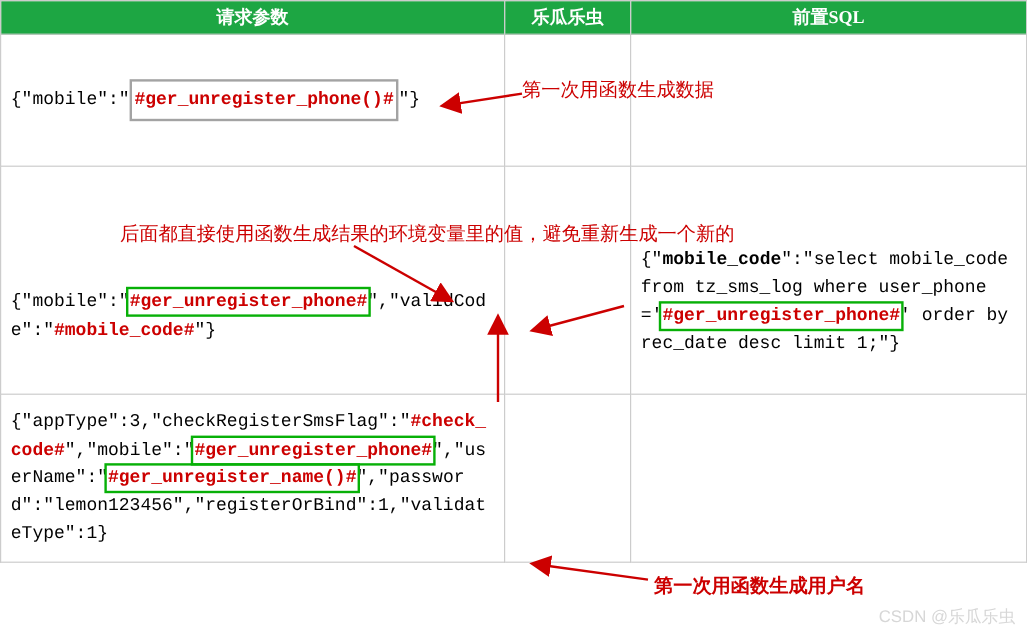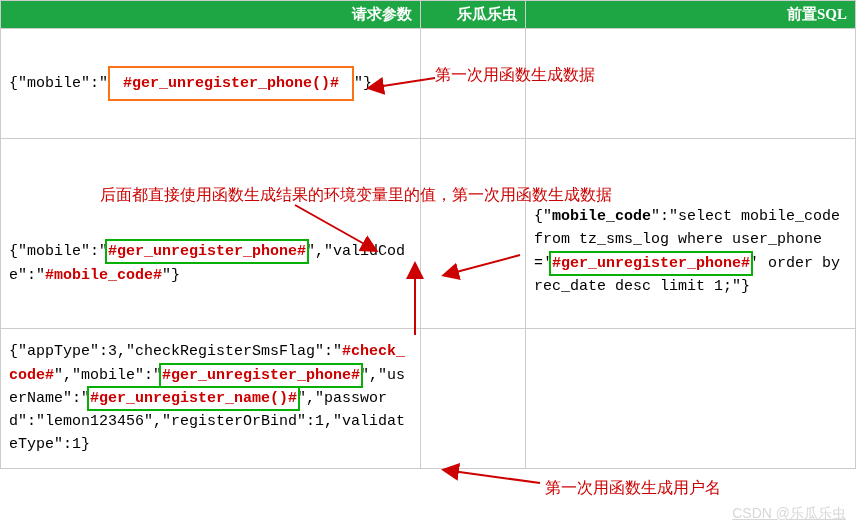--- a/index.html
+++ b/index.html
@@ -1,33 +1,33 @@
 <!DOCTYPE html>
 <html><head>
 <meta charset="utf-8">
 <style>
   * { box-sizing: border-box; margin: 0; padding: 0; }
   body { font-family: "SimSun", "宋体", serif; font-size: 15px; background: #fff; width: 856px; height: 529px; position: relative; overflow: hidden; }
   table { border-collapse: collapse; width: 100%; table-layout: fixed; }
   td, th { border: 1px solid #ccc; padding: 6px 8px; vertical-align: middle; word-break: break-all; }
-  thead th { background: #1da643; color: #fff; font-weight: bold; text-align: right; padding: 4px 8px; }
+  thead th { background: #1da643; color: #fff; font-weight: bold; text-align: center; padding: 4px 8px; }
   .col1 { width: 420px; }
   .col2 { width: 105px; }
   .col3 { width: 330px; }
   .mono { font-family: "Courier New", monospace; font-size: 15px; line-height: 1.55; }
   .red { color: #cc0000; font-weight: bold; }
   .bold { font-weight: bold; }
   .greenbox { display: inline; outline: 2px solid #07b007; outline-offset: 1px; padding: 1px 0; }
   .annot { position: absolute; color: #cc0000; font-size: 16px; z-index: 5; text-align: center; }
-  .watermark { position: absolute; right: 10px; bottom: 6px; color: #d7d7d7; font-family: Arial, sans-serif; font-size: 14px; z-index: 10; text-decoration: underline; }
+  .watermark { position: absolute; right: 10px; bottom: 6px; color: #d7d7d7; font-family: Arial, sans-serif; font-size: 14px; z-index: 10; }
   svg.arrows { position: absolute; left:0; top:0; width:856px; height:529px; pointer-events:none; z-index:4; }
   .cell { position: relative; }
   .spacer-row td { height: 190px; }
   .row3 td { height: 140px; }
-  .greenbox-big { border: 2px solid #f97316; padding: 4px 13px; display: inline-block; }
+  .greenbox-big { border: 2px solid #a3a3a3; padding: 4px 2px; display: inline-block; }
 </style>
 </head>
 <body>
 
 <table>
   <colgroup>
       <col class="col1">
       <col class="col2">
       <col class="col3">
     </colgroup>
@@ -67,22 +67,22 @@
           <span>{"appType":3,"checkRegisterSmsFlag":"</span><span class="red">#check_code#</span><span>","mobile":"</span><span class="greenbox"><span class="red">#ger_unregister_phone#</span></span><span>","userName":"</span><span class="greenbox"><span class="red">#ger_unregister_name()#</span></span><span>","password":"lemon123456","registerOrBind":1,"validateType":1}</span>
         </div>
       </td>
       <td></td>
       <td></td>
     </tr>
   </tbody>
 </table>
 
 <div class="annot" style="left:435px; top:65px;">第一次用函数生成数据</div>
-<div class="annot" style="left:100px; top:185px;">后面都直接使用函数生成结果的环境变量里的值，第一次用函数生成数据</div>
-<div class="annot" style="left:545px; top:478px;">第一次用函数生成用户名</div>
+<div class="annot" style="left:100px; top:185px;">后面都直接使用函数生成结果的环境变量里的值，避免重新生成一个新的</div>
+<div class="annot" style="left:545px; top:478px;font-weight:bold;">第一次用函数生成用户名</div>
 
 <svg class="arrows">
   <defs>
     <marker id="ah" markerWidth="9" markerHeight="9" refX="7" refY="4.5" orient="auto">
       <path d="M0,0 L9,4.5 L0,9 Z" fill="#cc0000"></path>
     </marker>
   </defs>
   <line x1="435" y1="78" x2="370" y2="88" stroke="#cc0000" stroke-width="2" marker-end="url(#ah)"></line>
   <line x1="295" y1="205" x2="375" y2="250" stroke="#cc0000" stroke-width="2" marker-end="url(#ah)"></line>
   <line x1="415" y1="335" x2="415" y2="265" stroke="#cc0000" stroke-width="2" marker-end="url(#ah)"></line>

